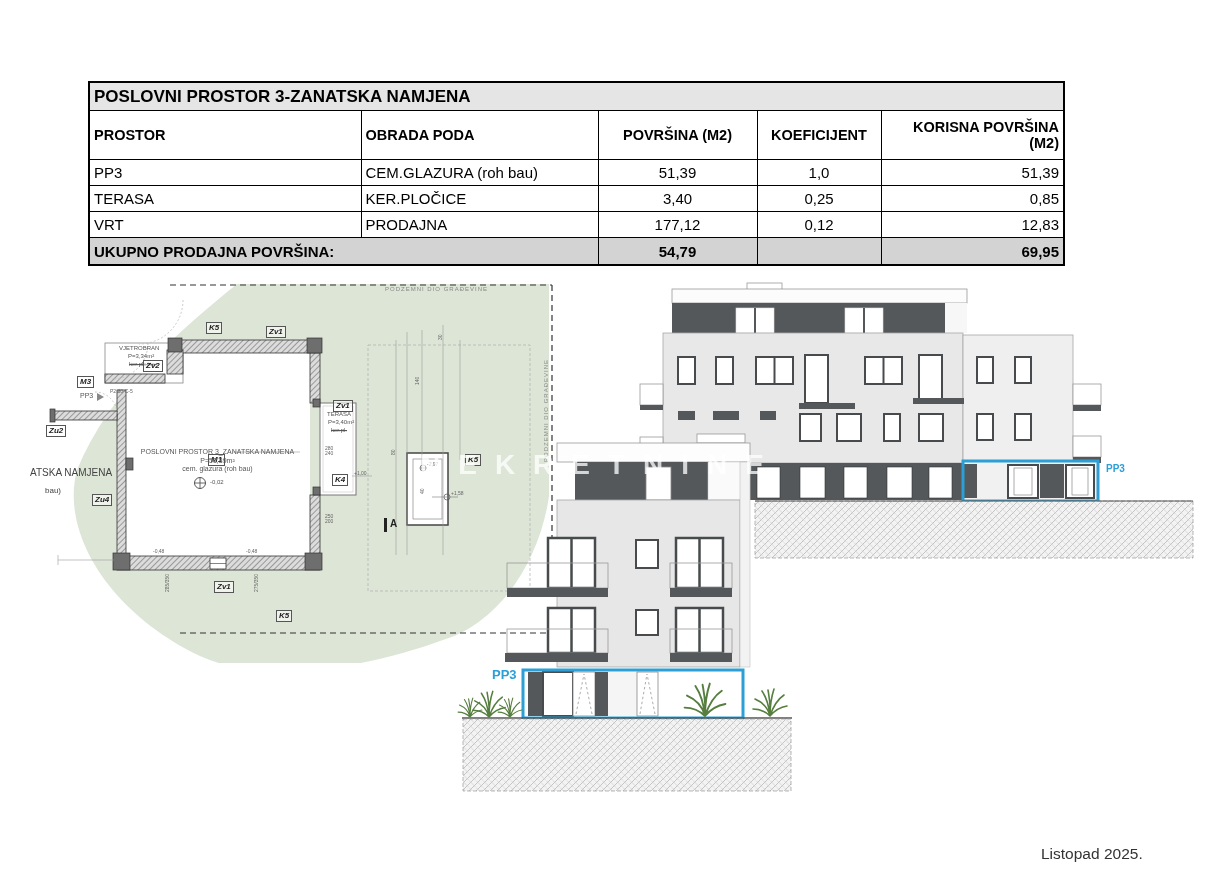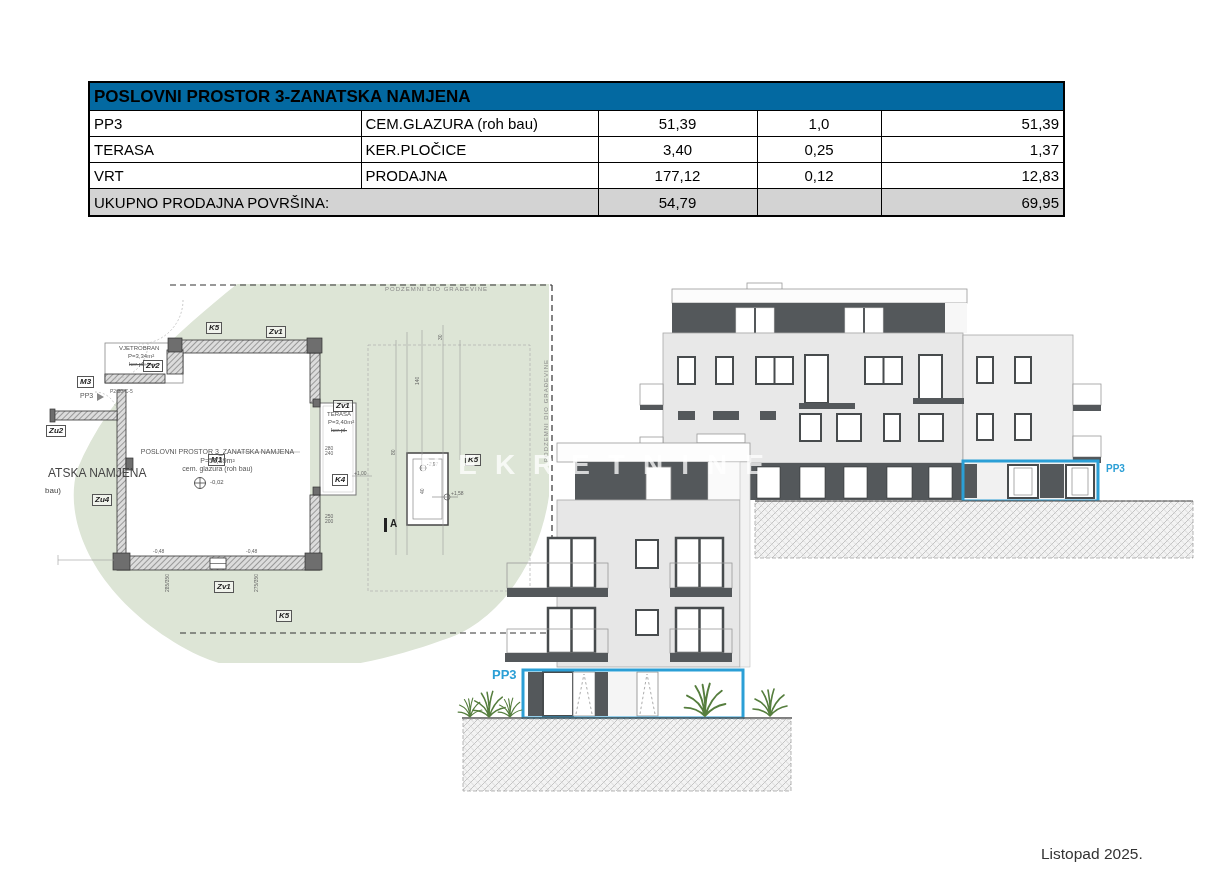--- a/index.html
+++ b/index.html
@@ -2,24 +2,24 @@
 <html><head>
 <meta charset="utf-8">
 <style>
   html,body{margin:0;padding:0;background:#888;}
   .sheet{position:relative;width:1212px;height:872px;background:#ffffff;overflow:hidden;
          font-family:"Liberation Sans",sans-serif;color:#000;}
   
   table.spec{position:absolute;left:88px;top:81px;width:975px;border-collapse:collapse;
              table-layout:fixed;border:2px solid #000;}
   table.spec td{border:1px solid #000;padding:0 4px;overflow:hidden;}
-  .t-title td{background:#0369a1;font-weight:bold;font-size:17px;height:27px;}
+  .t-title td{background:#e5e5e5;font-weight:bold;font-size:17px;height:27px;}
   .t-head td{font-weight:bold;font-size:14.5px;height:48px;vertical-align:middle;}
   .t-row td{font-size:15px;height:25px;}
-  .t-total td{background:#d3d3d3;font-weight:normal;font-size:15px;height:26px;}
+  .t-total td{background:#d3d3d3;font-weight:bold;font-size:15px;height:26px;}
   td.center{text-align:center;}
   td.right{text-align:right;}
   
   .lbl{position:absolute;white-space:nowrap;pointer-events:none;color:#444;line-height:1.15;}
   .tag{border:1px solid #555;background:rgba(255,255,255,.55);font-style:italic;font-weight:bold;
        font-size:8px;padding:0 2px;line-height:1.25;color:#222;}
   .t7{font-size:7px;color:#555;}
   .t6{font-size:6px;color:#555;}
   .t5{font-size:5px;color:#666;}
   .rot{transform:rotate(-90deg);transform-origin:0 0;}
@@ -47,33 +47,40 @@
       <col style="width:272px">
         <col style="width:237px">
         <col style="width:159px">
       <col style="width:124px">
         <col style="width:183px">
     </colgroup>
     <tbody>
         <tr class="t-title">
       <td colspan="5">POSLOVNI PROSTOR 3-ZANATSKA NAMJENA</td>
     </tr>
+    <tr class="t-head">
+      <td>PROSTOR</td>
+      <td>OBRADA PODA</td>
+      <td class="center">POVRŠINA (M2)</td>
+      <td class="center">KOEFICIJENT</td>
+      <td class="right">KORISNA POVRŠINA (M2)</td>
+    </tr>
     <tr class="t-row">
       <td>PP3</td>
       <td>CEM.GLAZURA (roh bau)</td>
       <td class="center">51,39</td>
       <td class="center">1,0</td>
       <td class="right">51,39</td>
     </tr>
     <tr class="t-row">
       <td>TERASA</td>
       <td>KER.PLOČICE</td>
       <td class="center">3,40</td>
       <td class="center">0,25</td>
-      <td class="right">1,37</td>
+      <td class="right">0,85</td>
     </tr>
     <tr class="t-row">
       <td>VRT</td>
       <td>PRODAJNA</td>
       <td class="center">177,12</td>
       <td class="center">0,12</td>
       <td class="right">12,83</td>
     </tr>
     <tr class="t-total">
       <td colspan="2">UKUPNO PRODAJNA POVRŠINA:</td>
@@ -325,21 +332,21 @@
   <span class="lbl tag" style="left:266px;top:326px">Zv1</span>
   <span class="lbl t6" style="left:119px;top:345px">VJETROBRAN</span>
   <span class="lbl t6" style="left:128px;top:353px">P=3,34m²</span>
   <span class="lbl t6 strike" style="left:129px;top:361px">ker.pločice</span>
   <span class="lbl tag" style="left:143px;top:360px">Zv2</span>
   <span class="lbl tag" style="left:77px;top:376px">M3</span>
   <span class="lbl t7" style="left:80px;top:392px">PP3</span>
   <span class="pp3-arrow" style="left:97px;top:393px"></span>
   <span class="lbl t5" style="left:110px;top:389px">P2 30-C-5</span>
   <span class="lbl tag" style="left:46px;top:425px">Zu2</span>
-  <span class="lbl" style="left:48px;top:467px;font-size:12px">ATSKA NAMJENA</span>
+  <span class="lbl" style="left:30px;top:467px;font-size:10px">ATSKA NAMJENA</span>
   <span class="lbl" style="left:45px;top:486px;font-size:8px">bau)</span>
   <span class="lbl tag" style="left:92px;top:494px">Zu4</span>
   <span class="lbl tag" style="left:208px;top:454px">M1</span>
   <span class="lbl t7 ctr" style="left:140px;top:448px;width:155px">POSLOVNI PROSTOR 3_ZANATSKA NAMJENA</span>
   <span class="lbl t7 ctr" style="left:140px;top:457px;width:155px">P=51,39m²</span>
   <span class="lbl t7 ctr" style="left:140px;top:465px;width:155px">cem. glazura (roh bau)</span>
   <span class="lbl t6" style="left:210px;top:479px">-0,02</span>
   <span class="lbl tag" style="left:333px;top:400px">Zv1</span>
   <span class="lbl t6" style="left:327px;top:411px">TERASA</span>
   <span class="lbl t6" style="left:328px;top:419px">P=3,40m²</span>

